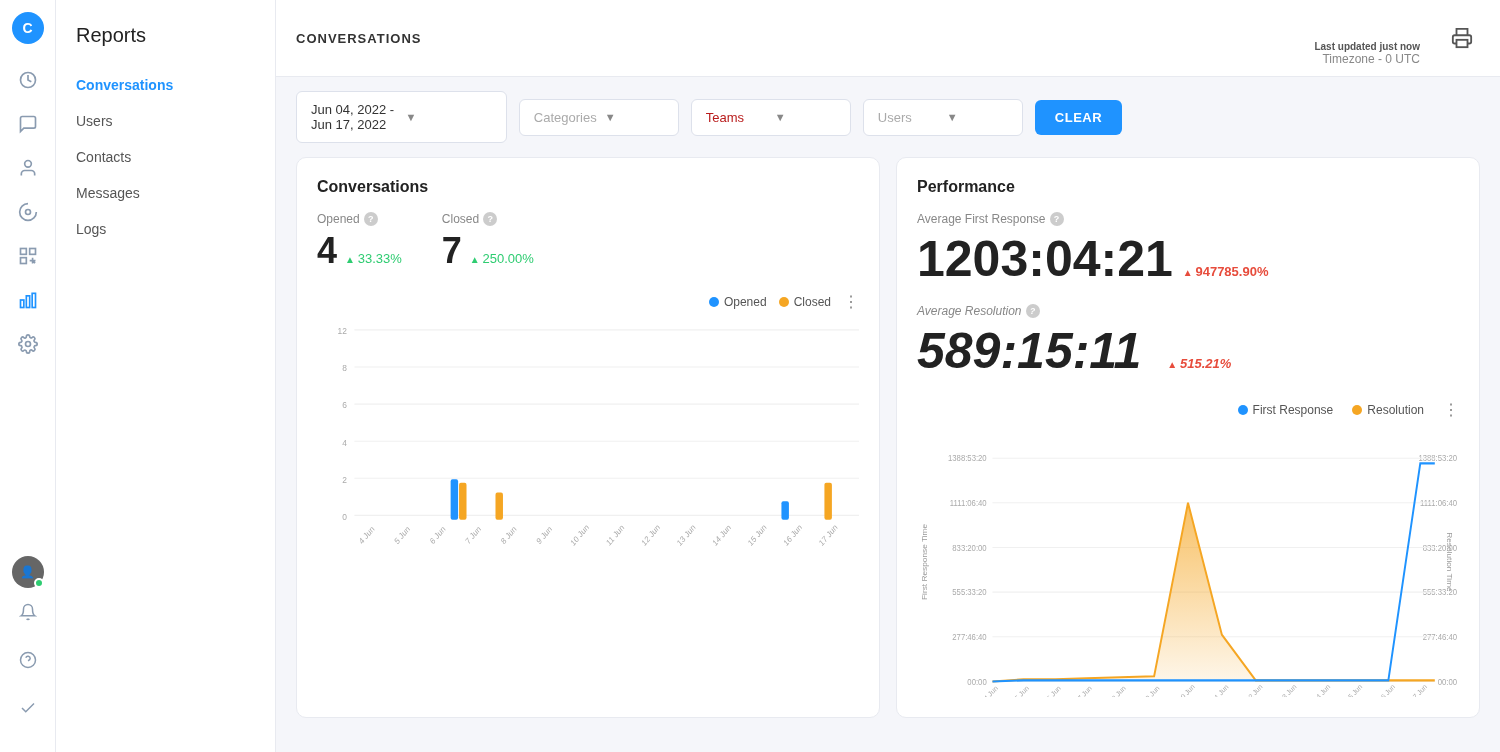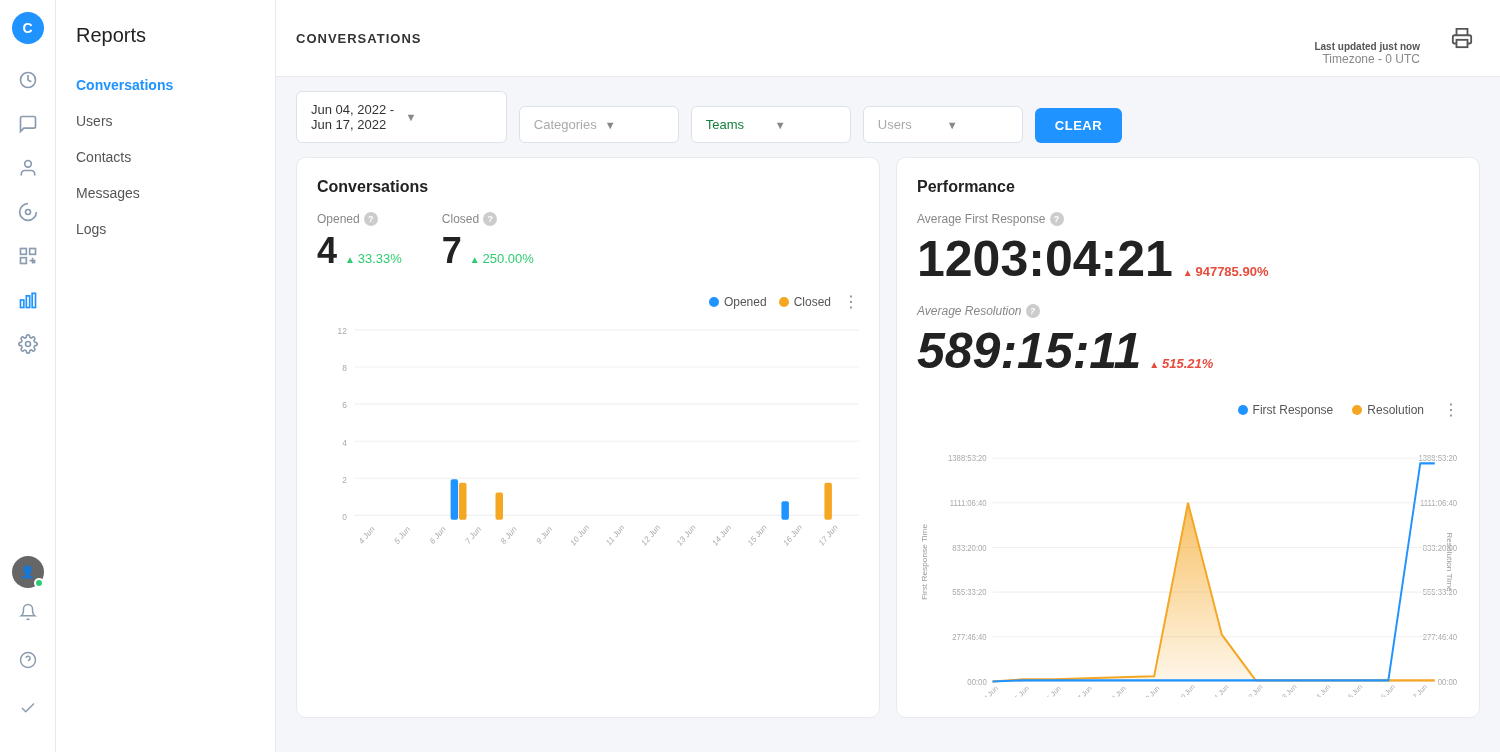--- a/index.html
+++ b/index.html
@@ -88,21 +88,21 @@
       display: flex; align-items: center; justify-content: center;
       font-size: 20px; color: #555; cursor: pointer;
       margin-left: 16px;
     }
 
     
     .filter-bar {
       padding: 14px 20px;
       display: flex;
       gap: 12px;
-      align-items: flex-end;
+      align-items: center;
       background: #f5f6fa;
     }
     .filter-select {
       background: #fff;
       border: 1px solid #dde1eb;
       border-radius: 6px;
       padding: 10px 14px;
       font-size: 13px;
       color: #333;
       display: flex;
@@ -343,21 +343,21 @@
   <div class="filter-bar">
     <div class="filter-select">
       <span>Jun 04, 2022 - Jun 17, 2022</span>
       <span class="chevron">▼</span>
     </div>
     <div class="filter-select" style="min-width:160px;">
       <span style="color:#aaa;">Categories</span>
       <span class="chevron">▼</span>
     </div>
     <div class="filter-select" style="min-width:160px;">
-      <span style="color:#15803d;">Teams</span>
+      <span style="color:#b91c1c;">Teams</span>
       <span class="chevron">▼</span>
     </div>
     <div class="filter-select" style="min-width:160px;">
       <span style="color:#aaa;">Users</span>
       <span class="chevron">▼</span>
     </div>
     <button class="clear-btn">CLEAR</button>
   </div>
 
   <div class="dashboard-grid">
@@ -455,21 +455,21 @@
           <div class="perf-stat-value">1203:04:21</div>
           <div class="perf-change">947785.90%</div>
         </div>
       </div>
 
       <div style="margin-bottom:16px;font-style:italic;">
         <div class="perf-stat-label">
           <span>Average Resolution</span>
           <span class="help-icon">?</span>
         </div>
-        <div style="display:flex;align-items:baseline;gap:8px;">
+        <div style="display:flex;align-items:baseline;gap:26px;">
           <div class="perf-stat-value">589:15:11</div>
           <div class="perf-change">515.21%</div>
         </div>
       </div>
 
       <div style="display:flex;justify-content:flex-end;align-items:center;gap:19px;margin-bottom:8px;">
         <div class="legend-item">
           <div class="legend-dot dot-blue"></div>
           <span>First Response</span>
         </div>

